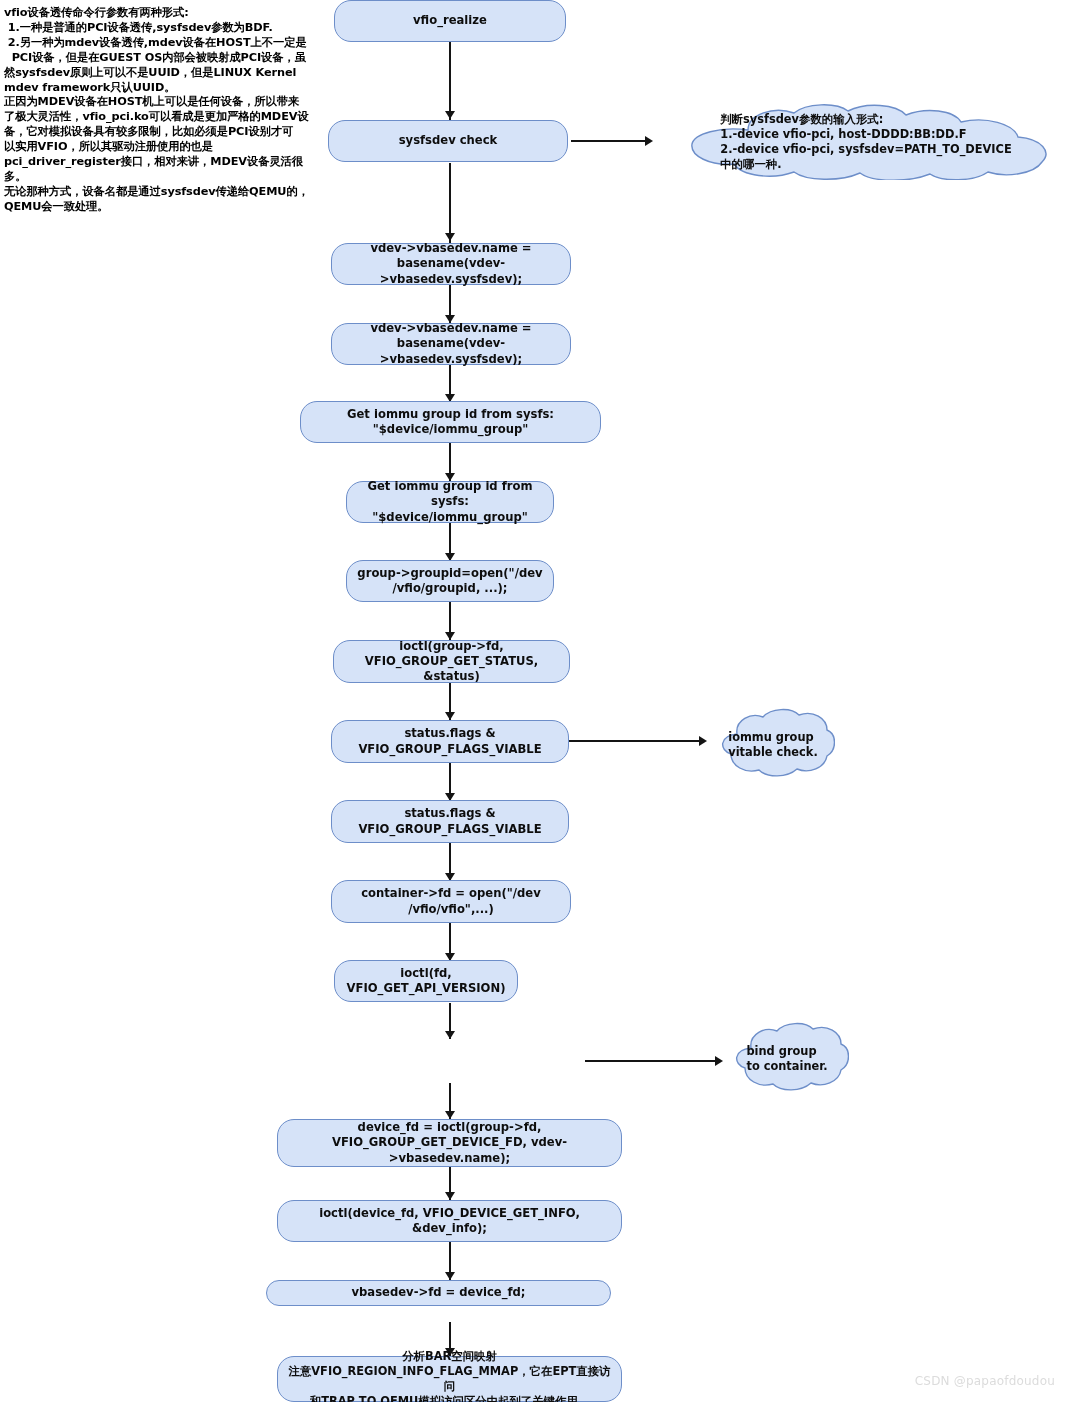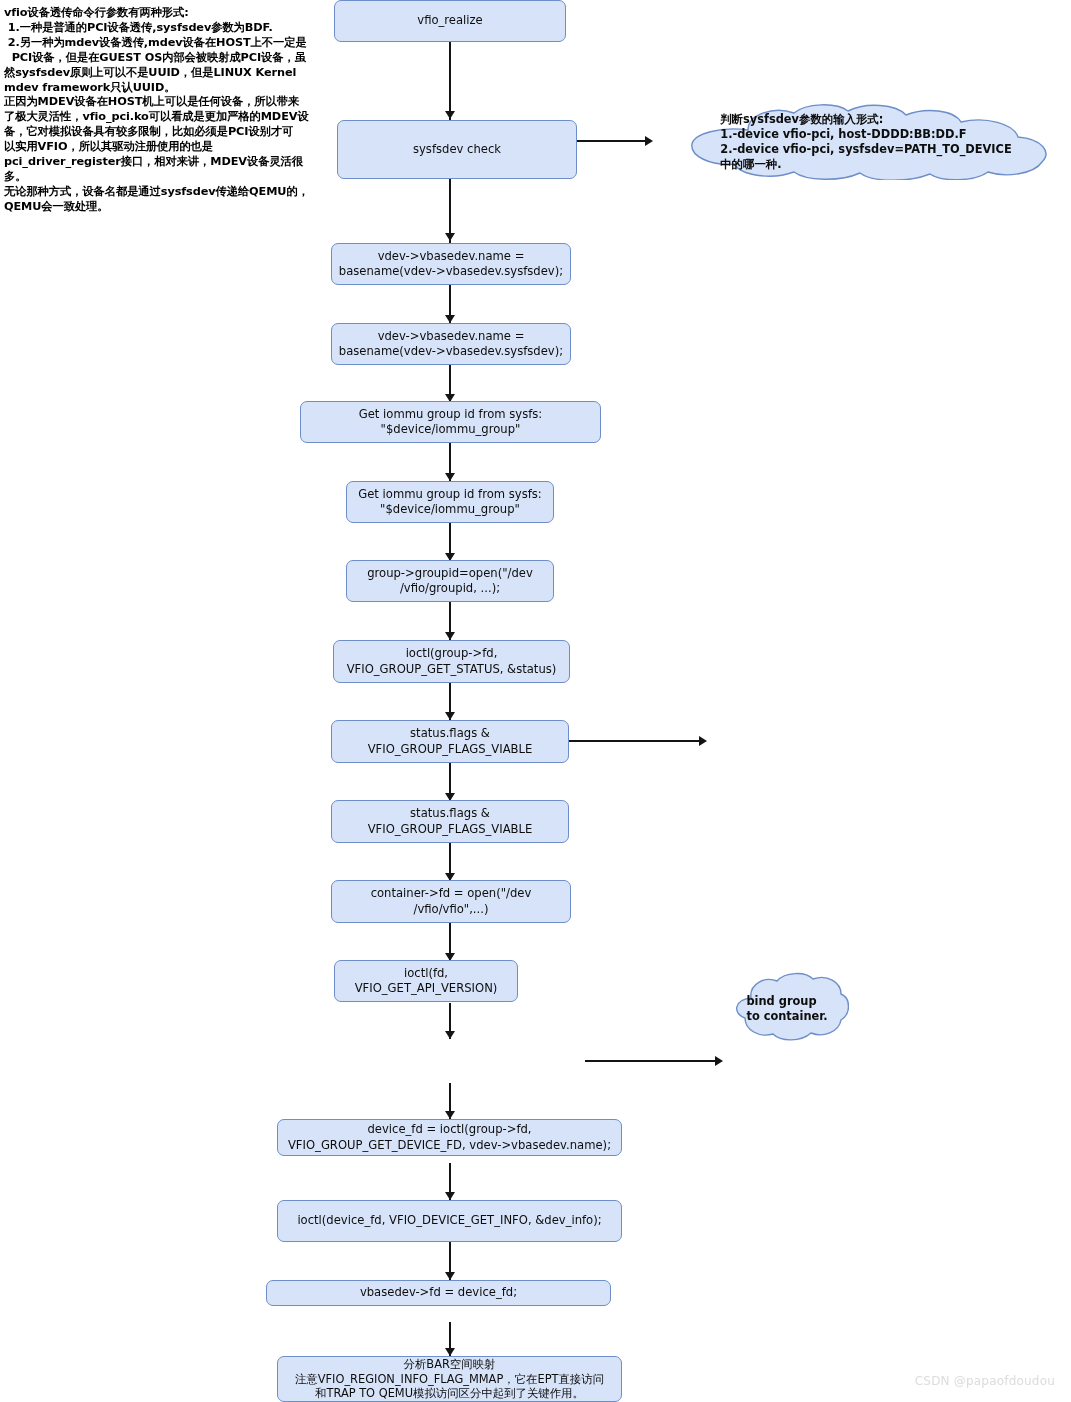--- a/index.html
+++ b/index.html
@@ -29,27 +29,27 @@
     color: #000000;
     white-space: pre-wrap;
     letter-spacing: -0.1px;
   }
   
   .node {
     position: absolute;
     box-sizing: border-box;
     background: #d6e3f8;
     border: 1.3px solid #6d8ec9;
-    border-radius: 7px;
+    border-radius: 17px;
     display: flex;
     align-items: center;
     justify-content: center;
     text-align: center;
     font-size: 11.6px;
-    font-weight: normal;
+    font-weight: bold;
     color: #0d0d0d;
     line-height: 1.30;
     padding: 2px 6px;
     white-space: pre-line;
   }
   .node.cn {
     font-size: 11.4px;
   }
   
   .cloud {
@@ -187,21 +187,21 @@
   <div class="arrow-down" style="left:445px; top:1192px;"></div>
 
   <div class="vline" style="left:449px; top:1242px; height:39px;"></div>
   <div class="arrow-down" style="left:445px; top:1272px;"></div>
 
   <div class="vline" style="left:449px; top:1322px; height:34px;"></div>
   <div class="arrow-down" style="left:445px; top:1348px;"></div>
 
   <div class="node" style="left:334px; top:0px; width:232px; height:42px;">vfio_realize</div>
 
-  <div class="node" style="left:337px; top:120px; width:240px; height:59px;">sysfsdev check</div>
+  <div class="node" style="left:328px; top:120px; width:240px; height:42px;">sysfsdev check</div>
 
   <div class="node" style="left:331px; top:243px; width:240px; height:42px;">vdev-&gt;vbasedev.name =
 basename(vdev-&gt;vbasedev.sysfsdev);</div>
 
   <div class="node" style="left:331px; top:323px; width:240px; height:42px;">vdev-&gt;vbasedev.name =
 basename(vdev-&gt;vbasedev.sysfsdev);</div>
 
   <div class="node" style="left:300px; top:401px; width:301px; height:42px;">Get iommu group id from sysfs:
 "$device/iommu_group"</div>
 
@@ -219,21 +219,21 @@
 
   <div class="node" style="left:331px; top:800px; width:238px; height:43px;">status.flags &amp;
 VFIO_GROUP_FLAGS_VIABLE</div>
 
   <div class="node" style="left:331px; top:880px; width:240px; height:43px;">container-&gt;fd = open("/dev
 /vfio/vfio",...)</div>
 
   <div class="node" style="left:334px; top:960px; width:184px; height:42px;">ioctl(fd, VFIO_GET_API_VERSION)</div>
 
 
-  <div class="node" style="left:277px; top:1119px; width:345px; height:37px;">device_fd = ioctl(group-&gt;fd,
+  <div class="node" style="left:277px; top:1119px; width:345px; height:48px;">device_fd = ioctl(group-&gt;fd,
 VFIO_GROUP_GET_DEVICE_FD, vdev-&gt;vbasedev.name);</div>
 
   <div class="node" style="left:277px; top:1200px; width:345px; height:42px;">ioctl(device_fd, VFIO_DEVICE_GET_INFO, &amp;dev_info);</div>
 
   <div class="node" style="left:266px; top:1280px; width:345px; height:26px;">vbasedev-&gt;fd = device_fd;</div>
 
   <div class="node cn" style="left:277px; top:1356px; width:345px; height:46px;">分析BAR空间映射
 注意VFIO_REGION_INFO_FLAG_MMAP，它在EPT直接访问
 和TRAP TO QEMU模拟访问区分中起到了关键作用。</div>
 
@@ -244,22 +244,31 @@
                C358,70 330,74 312,68 C298,78 266,78 254,70 C232,79 196,78 184,69
                C164,78 130,77 118,68 C96,76 66,72 58,60 C34,62 14,52 16,40
                C18,30 44,22 72,26 Z" fill="#d6e3f8" stroke="#6d8ec9" stroke-width="1.4"></path>
     </svg>
     <span class="cloud-text">判断sysfsdev参数的输入形式:
 1.-device vfio-pci, host-DDDD:BB:DD.F
 2.-device vfio-pci, sysfsdev=PATH_TO_DEVICE
 中的哪一种.</span>
   </div>
 
-
-  <div class="cloud" style="left:725px; top:972px; width:124px; height:74px;">
+  <div class="cloud" style="left:711px; top:708px; width:124px; height:74px;">
+    <svg viewBox="0 0 124 74" preserveAspectRatio="none">
+      <path d="M26,26 C24,12 40,4 52,9 C60,0 80,-1 88,7 C102,2 116,10 116,22
+               C126,26 126,42 116,48 C114,60 98,66 86,61 C76,70 56,70 48,62
+               C34,66 20,58 20,46 C8,42 8,28 26,26 Z" fill="#d6e3f8" stroke="#6d8ec9" stroke-width="1.4"></path>
+    </svg>
+    <span class="cloud-text">iommu group
+vitable check.</span>
+  </div>
+
+  <div class="cloud" style="left:725px; top:1022px; width:124px; height:74px;">
     <svg viewBox="0 0 124 74" preserveAspectRatio="none">
       <path d="M26,26 C24,12 40,4 52,9 C60,0 80,-1 88,7 C102,2 116,10 116,22
                C126,26 126,42 116,48 C114,60 98,66 86,61 C76,70 56,70 48,62
                C34,66 20,58 20,46 C8,42 8,28 26,26 Z" fill="#d6e3f8" stroke="#6d8ec9" stroke-width="1.4"></path>
     </svg>
     <span class="cloud-text">bind group
 to container.</span>
   </div>
 
   <div id="watermark">CSDN @papaofdoudou</div>

